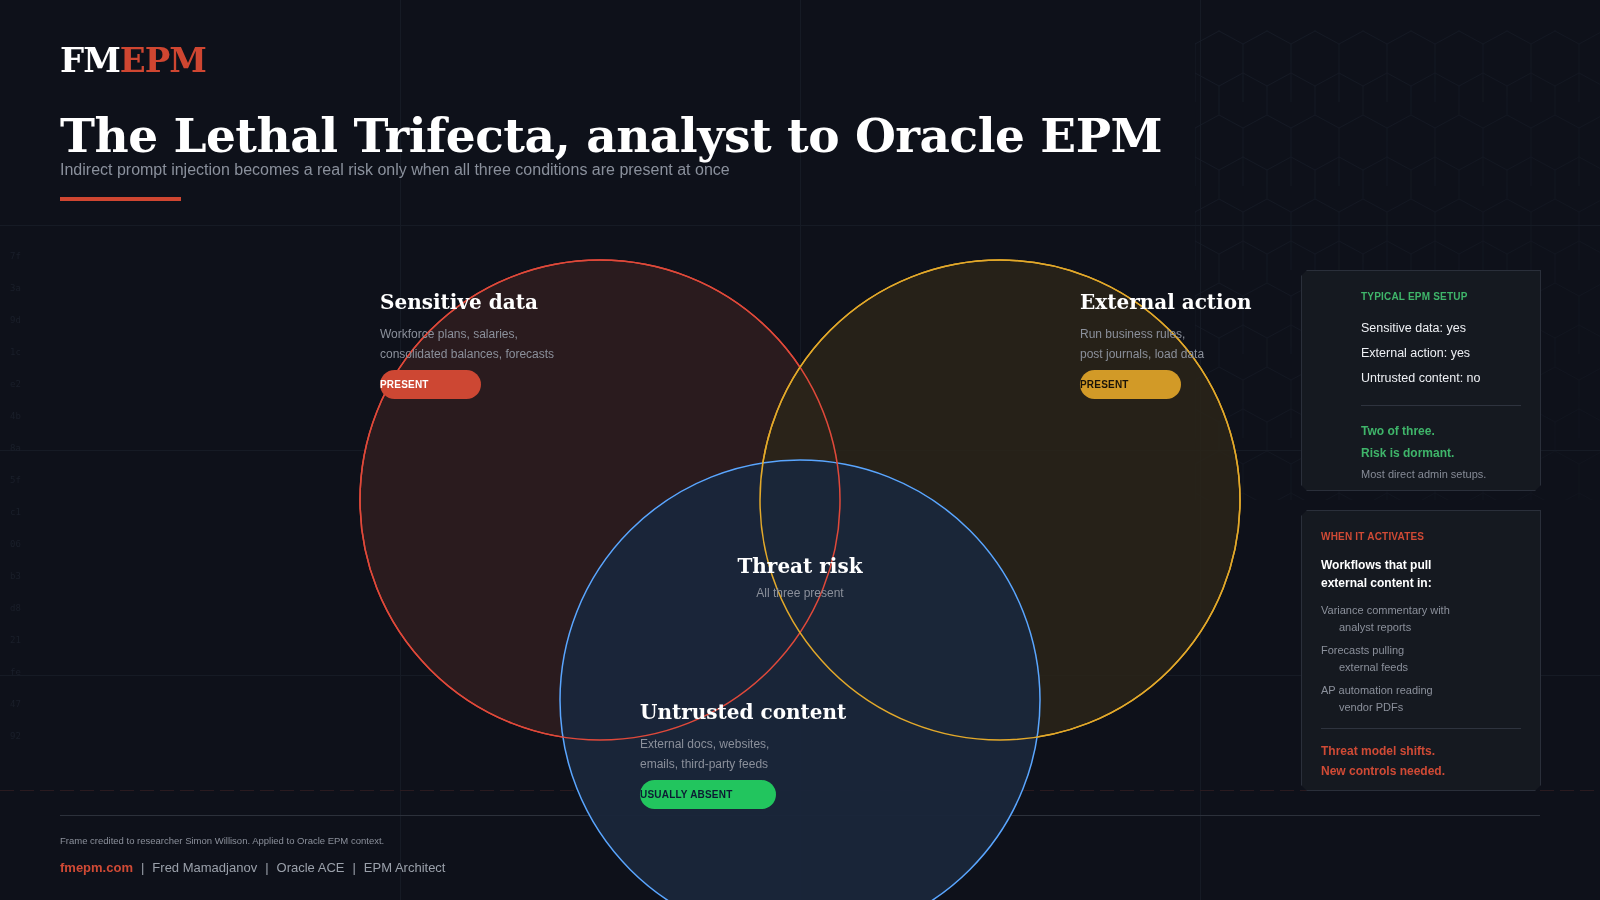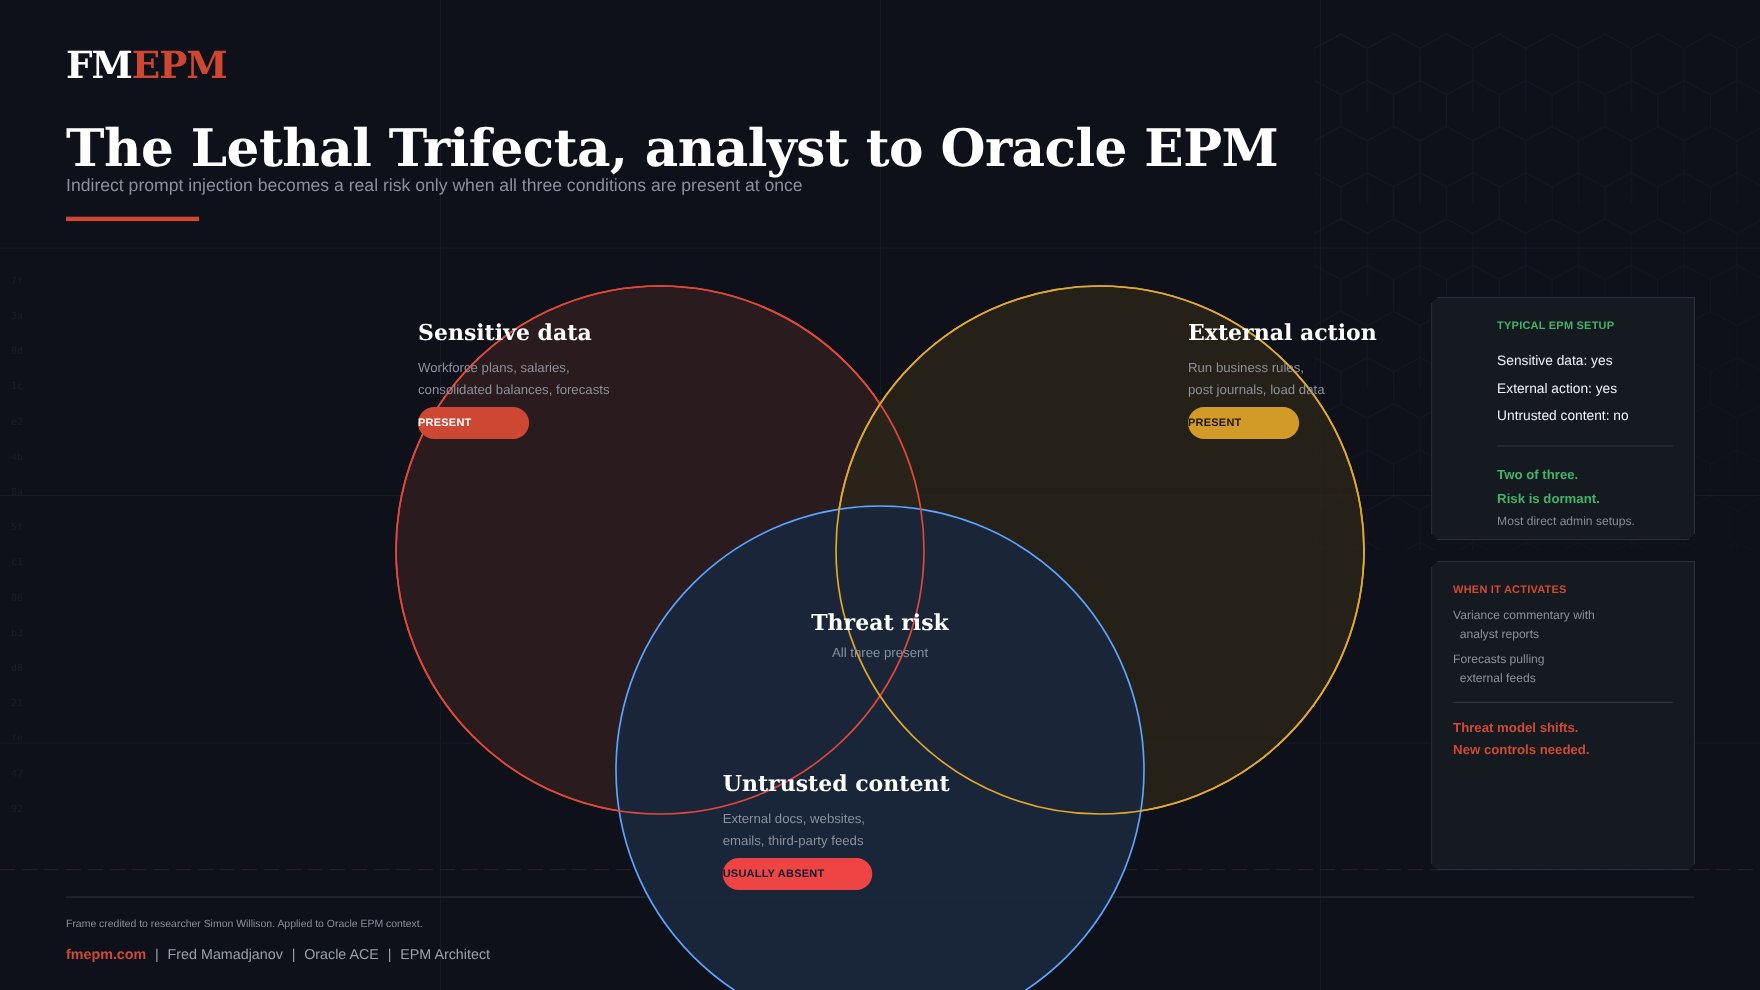--- a/index.html
+++ b/index.html
@@ -26,39 +26,39 @@
 
   .venn { position: absolute; left: 0; top: 0; width: 1600px; height: 900px; }
 
   .set-label { position: absolute; }
   .set-title { font-family: "DejaVu Serif", serif; font-weight: bold; font-size: 20px; color: #ffffff; white-space: nowrap; }
   .set-desc { font-size: 12px; color: #8b909b; line-height: 20px; margin-top: 10px; white-space: nowrap; }
   .pill { display: inline-block; margin-top: 6px; height: 29px; border-radius: 15px; font-size: 10px; font-weight: bold;
     line-height: 29px; text-align: left; letter-spacing: 0.2px; }
   .pill.red { background: #cd4733; color: #ffffff; width: 101px; }
   .pill.yellow { background: #d29a27; color: #1a1408; width: 101px; }
-  .pill.blue { background: #ef4444; color: #0c1b33; width: 136px; }
+  .pill.blue { background: #22c55e; color: #0c1b33; width: 136px; }
 
   .center-label { position: absolute; left: 700px; top: 554px; width: 200px; text-align: center; }
   .center-title { font-family: "DejaVu Serif", serif; font-weight: bold; font-size: 20px; color: #ffffff; }
   .center-sub { font-size: 12px; color: #8b909b; margin-top: 8px; }
 
   .panel { position: absolute; left: 1301px; width: 240px; background: #151920; border: 1px solid #2a2f3a;
     clip-path: polygon(6px 0, 100% 0, 100% calc(100% - 6px), calc(100% - 6px) 100%, 6px 100%, 0 calc(100% - 6px), 0 6px); }
   .panel-inner { padding: 20px 19px; }
   .panel-head { font-size: 10px; font-weight: bold; letter-spacing: 0.2px; }
   .panel-head.green { color: #3fb56a; }
   .panel-head.red { color: #d04a35; }
   .panel-line { font-size: 12.5px; color: #eef0f4; line-height: 25px; }
   .divider { height: 1px; background: #2e333e; margin: 14px 0 14px 0; }
   .green-strong { font-size: 12px; font-weight: bold; color: #3fb56a; line-height: 22px; }
   .muted { font-size: 11px; color: #868b96; line-height: 20px; }
   .wf-head { font-size: 12px; font-weight: bold; color: #ffffff; line-height: 18px; margin-top: 14px; }
   .wf-item { font-size: 11px; color: #8b909b; line-height: 17px; margin-top: 6px; }
-  .wf-item .cont { padding-left: 6px; }
+  .wf-item .cont { padding-left: 6px; margin-left: 12px; }
   .red-strong { font-size: 12px; font-weight: bold; color: #d04a35; line-height: 20px; }
 
   .footer-rule { position: absolute; left: 60px; width: 1480px; top: 815px; height: 1px; background: #2c313b; }
   .credit { position: absolute; left: 60px; top: 835px; font-size: 9.5px; color: #8b909b; white-space: nowrap; }
   .byline { position: absolute; left: 60px; top: 860px; font-size: 13px; color: #9aa0aa; white-space: nowrap; }
   .byline .site { color: #d04a35; font-weight: bold; }
   .byline .sep { color: #9aa0aa; margin: 0 8px; }
 </style>
 </head>
 <body>
@@ -140,21 +140,21 @@
     <div>post journals, load data</div>
   </div>
   <div class="pill yellow">PRESENT</div>
 </div>
 
 <div class="center-label">
   <div class="center-title">Threat risk</div>
   <div class="center-sub">All three present</div>
 </div>
 
-<div class="set-label" style="left:657px; top:700px;">
+<div class="set-label" style="left:640px; top:700px;">
   <div class="set-title">Untrusted content</div>
   <div class="set-desc">
     <div>External docs, websites,</div>
     <div>emails, third-party feeds</div>
   </div>
   <div class="pill blue">USUALLY ABSENT</div>
 </div>
 
 <div class="panel" style="top:270px; height:221px;padding-left:40px;">
   <div class="panel-inner">
@@ -167,29 +167,37 @@
     <div class="divider"></div>
     <div class="green-strong">Two of three.</div>
     <div class="green-strong">Risk is dormant.</div>
     <div class="muted">Most direct admin setups.</div>
   </div>
 </div>
 
 <div class="panel" style="top:510px; height:281px;">
   <div class="panel-inner">
     <div class="panel-head red">WHEN IT ACTIVATES</div>
+    <div class="wf-head">
+      <div>Workflows that pull</div>
+      <div>external content in:</div>
+    </div>
     <div style="margin-top:10px">
       <div class="wf-item">
         <div>Variance commentary with</div>
         <div class="cont">analyst reports</div>
       </div>
       <div class="wf-item">
         <div>Forecasts pulling</div>
         <div class="cont">external feeds</div>
       </div>
+      <div class="wf-item">
+        <div>AP automation reading</div>
+        <div class="cont">vendor PDFs</div>
+      </div>
     </div>
     <div class="divider" style="margin:12px 0 12px 0"></div>
     <div class="red-strong">Threat model shifts.</div>
     <div class="red-strong">New controls needed.</div>
   </div>
 </div>
 
 <div class="credit">Frame credited to researcher Simon Willison. Applied to Oracle EPM context.</div>
 <div class="byline">
   <span class="site">fmepm.com</span><span class="sep">|</span><span>Fred Mamadjanov</span><span class="sep">|</span><span>Oracle ACE</span><span class="sep">|</span><span>EPM Architect</span>

